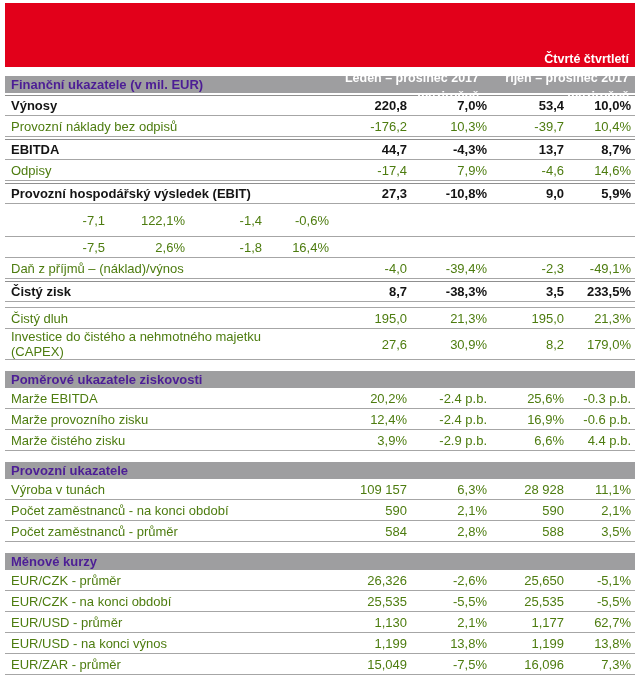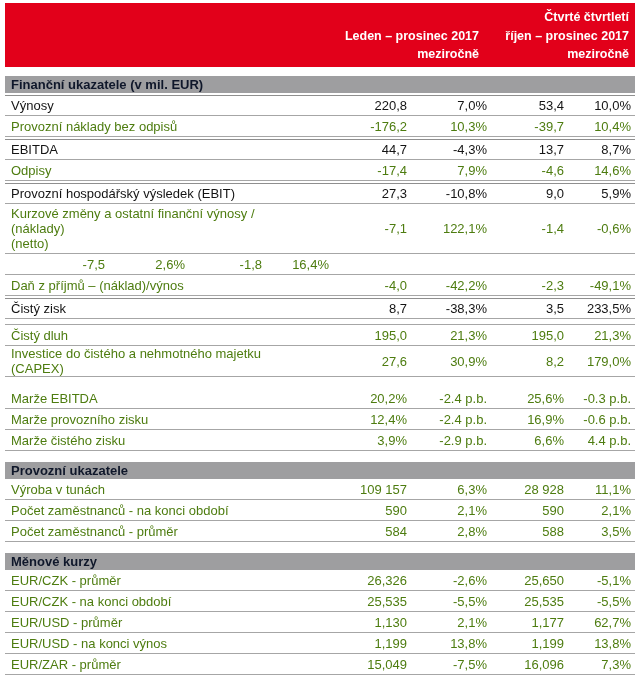--- a/index.html
+++ b/index.html
@@ -27,51 +27,52 @@
     display: flex;
     justify-content: flex-end;
     padding: 5px 6px 4px 0;
     font-weight: bold;
     font-size: 12.5px;
   }
   .hgroup {
     text-align: right;
     line-height: 18.5px;
     white-space: nowrap;
+    margin-top: 42px;
   }
   .hgroup-ytd { width: 330px; }
   .hgroup-q4  { width: 150px; }
   .hline { min-height: 18.5px; }
 
   
   .tsection { margin-top: 11px; }
   .tsection:first-of-type { margin-top: 9px; }
 
   .band {
     background: #9e9ea0;
-    color: #0f172a;
+    color: #4c1d95;
     font-weight: bold;
     font-size: 13px;
     height: 17px;
     line-height: 17px;
     padding-left: 6px;
   }
 
   
   .row {
     display: flex;
     align-items: center;
     min-height: 21px;
     border-bottom: 1px solid #a6a6a6;
     font-size: 13px;
     color: #4d7c0f;
     padding-right: 4px;
   }
   .row.emph {
-    font-weight: normal;
+    font-weight: bold;
     color: #141414;
     border-top: 1px solid #8f8f8f;
     margin-top: 2px;
   }
   .row.twoline { min-height: 33px; }
   .row.twoline .lab { line-height: 15px; padding-top: 2px; padding-bottom: 2px; }
 
   .lab {
     flex: 1 1 auto;
     padding-left: 6px;
@@ -138,39 +139,35 @@
           <div class="val c4">14,6%</div>
         </div>
         <div class="row emph">
           <div class="lab">Provozní hospodářský výsledek (EBIT)</div>
           <div class="val c1">27,3</div>
           <div class="val c2">-10,8%</div>
           <div class="val c3">9,0</div>
           <div class="val c4">5,9%</div>
         </div>
         <div class="row twoline">
-          <div class="lab">
-            <div>Kurzové změny a ostatní finanční výnosy / (náklady)</div>
-            <div>(netto)</div>
-          </div>
           <div class="val c1">-7,1</div>
           <div class="val c2">122,1%</div>
           <div class="val c3">-1,4</div>
           <div class="val c4">-0,6%</div>
         </div>
         <div class="row">
           <div class="val c1">-7,5</div>
           <div class="val c2">2,6%</div>
           <div class="val c3">-1,8</div>
           <div class="val c4">16,4%</div>
         </div>
         <div class="row">
           <div class="lab">Daň z příjmů – (náklad)/výnos</div>
           <div class="val c1">-4,0</div>
-          <div class="val c2">-42,2%</div>
+          <div class="val c2">-39,4%</div>
           <div class="val c3">-2,3</div>
           <div class="val c4">-49,1%</div>
         </div>
         <div class="row emph">
           <div class="lab">Čistý zisk</div>
           <div class="val c1">8,7</div>
           <div class="val c2">-38,3%</div>
           <div class="val c3">3,5</div>
           <div class="val c4">233,5%</div>
         </div>
@@ -184,20 +181,21 @@
         </div>
         <div class="row">
           <div class="lab">Investice do čistého a nehmotného majetku (CAPEX)</div>
           <div class="val c1">27,6</div>
           <div class="val c2">30,9%</div>
           <div class="val c3">8,2</div>
           <div class="val c4">179,0%</div>
         </div>
       </section>
       <section class="tsection">
+        <div class="band">Poměrové ukazatele ziskovosti</div>
         <div class="row">
           <div class="lab">Marže EBITDA</div>
           <div class="val c1">20,2%</div>
           <div class="val c2">-2.4 p.b.</div>
           <div class="val c3">25,6%</div>
           <div class="val c4">-0.3 p.b.</div>
         </div>
         <div class="row">
           <div class="lab">Marže provozního zisku</div>
           <div class="val c1">12,4%</div>

